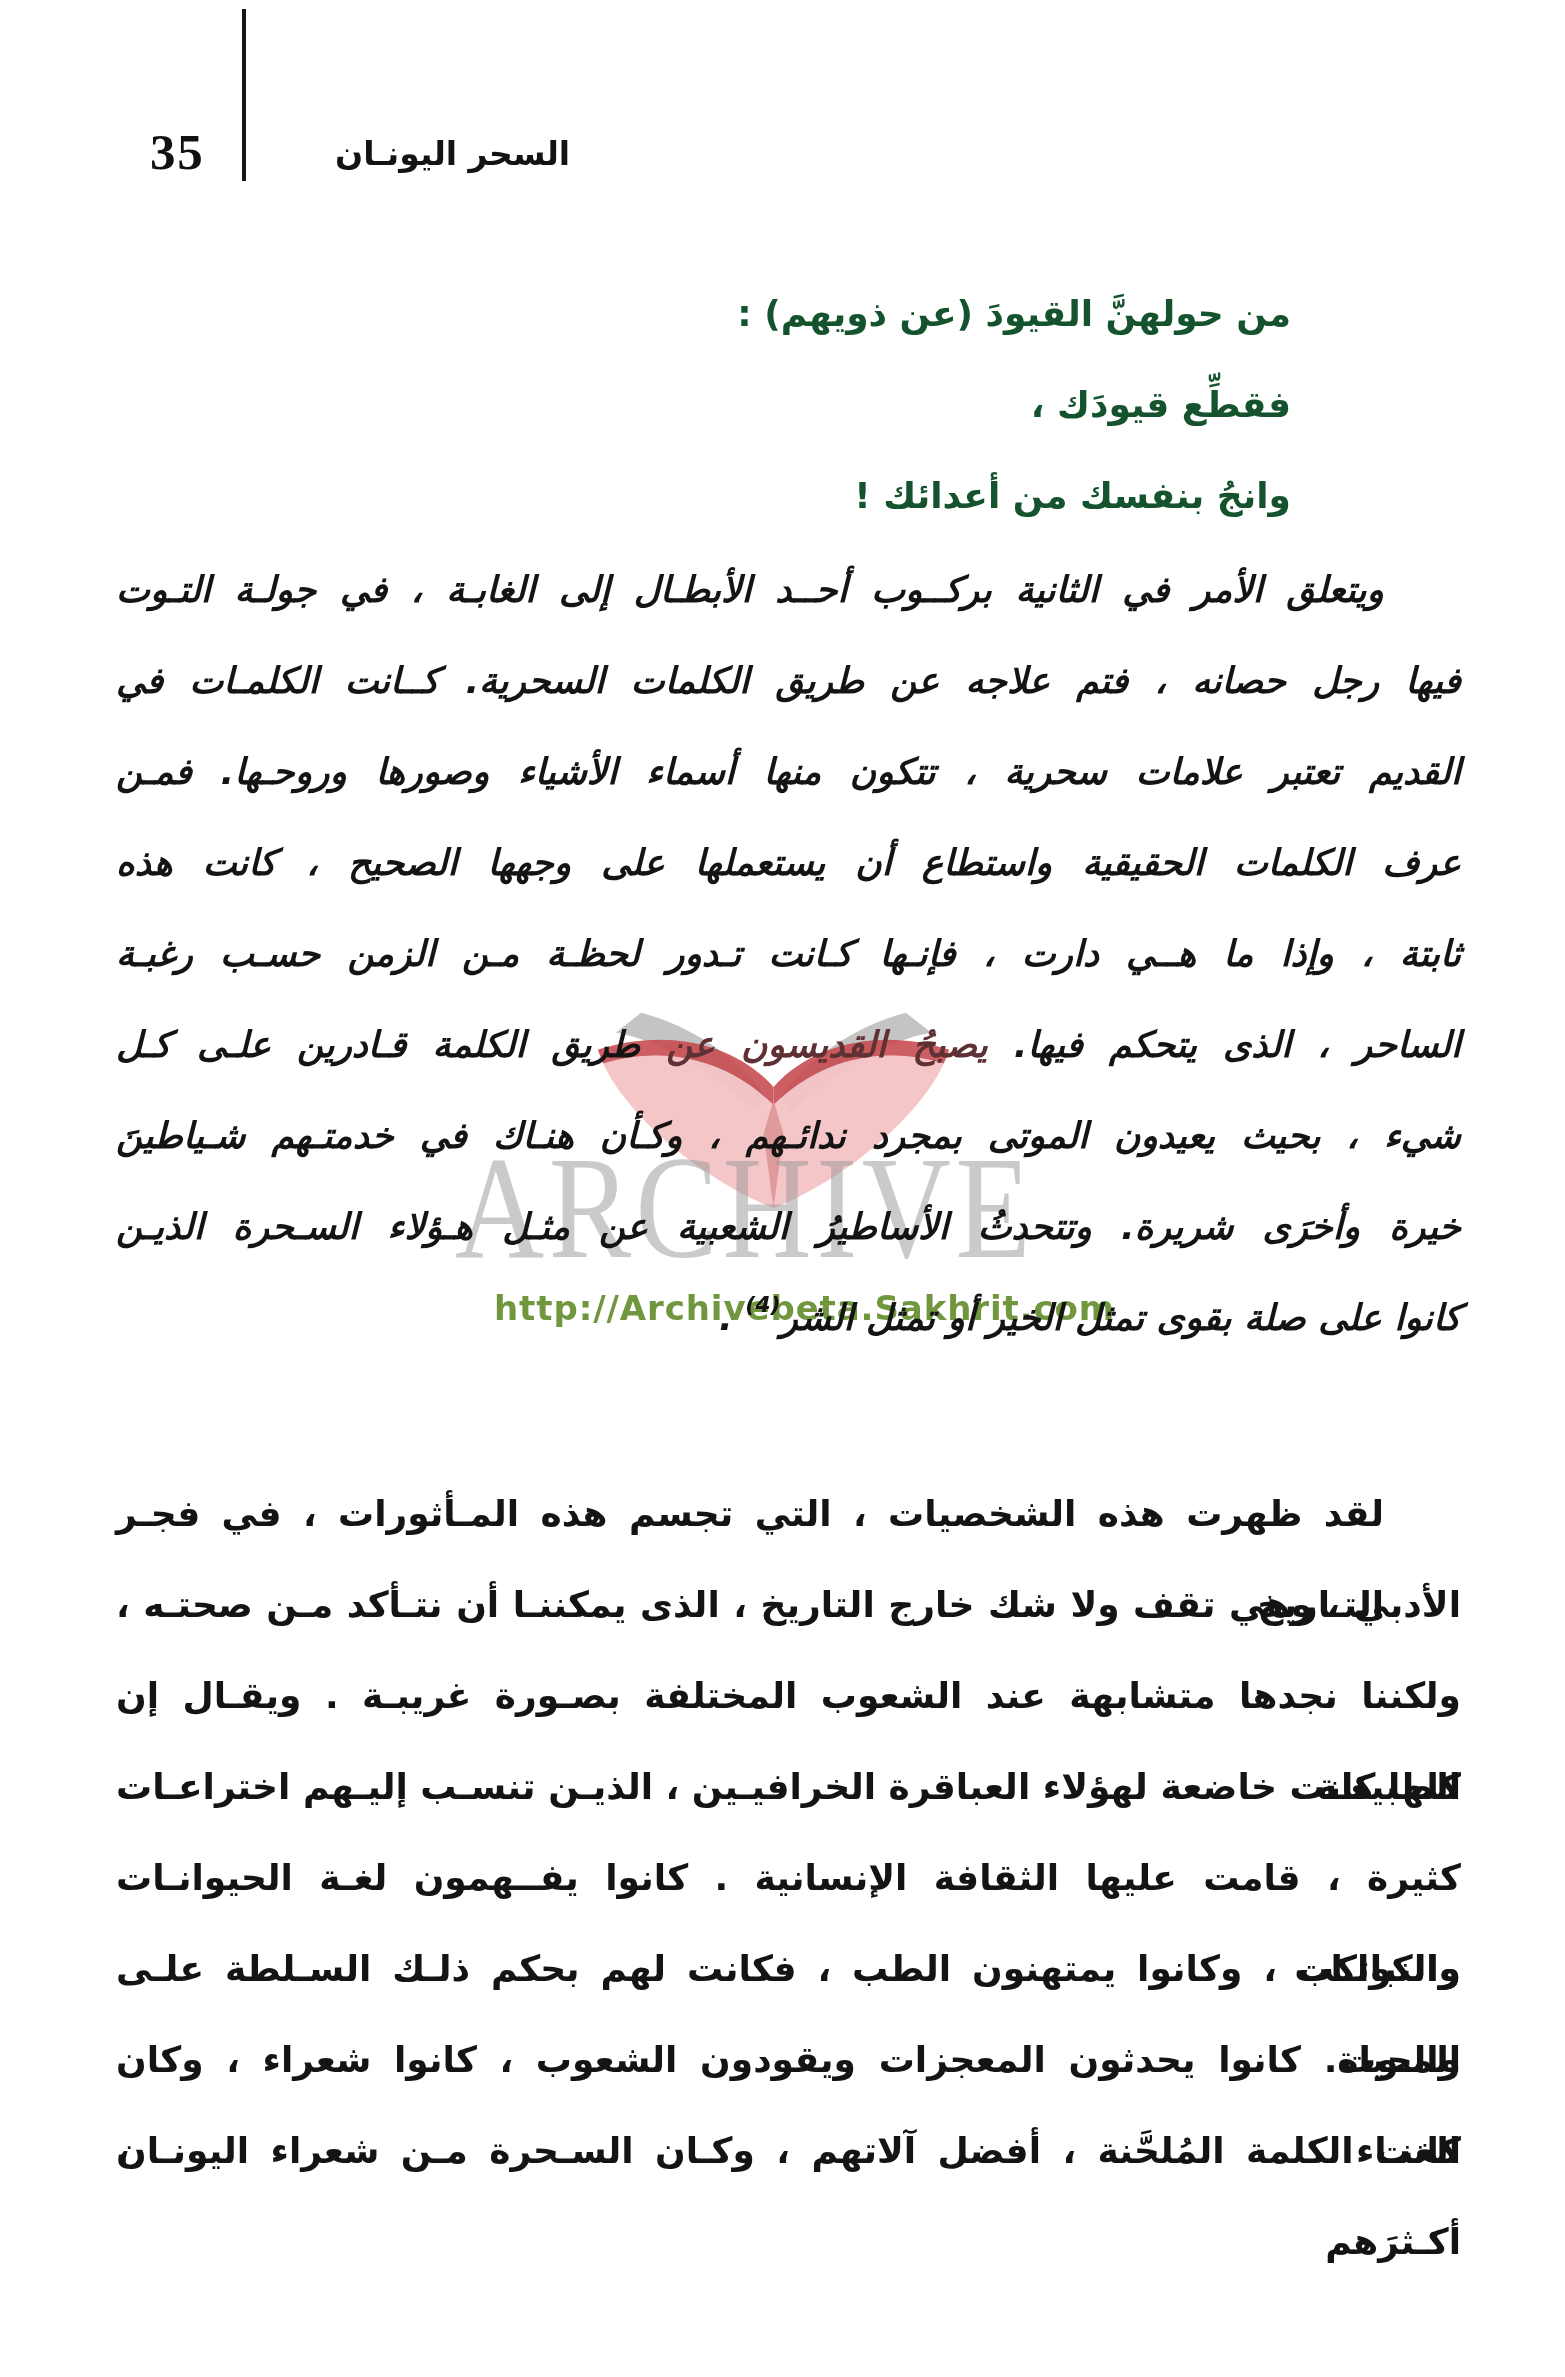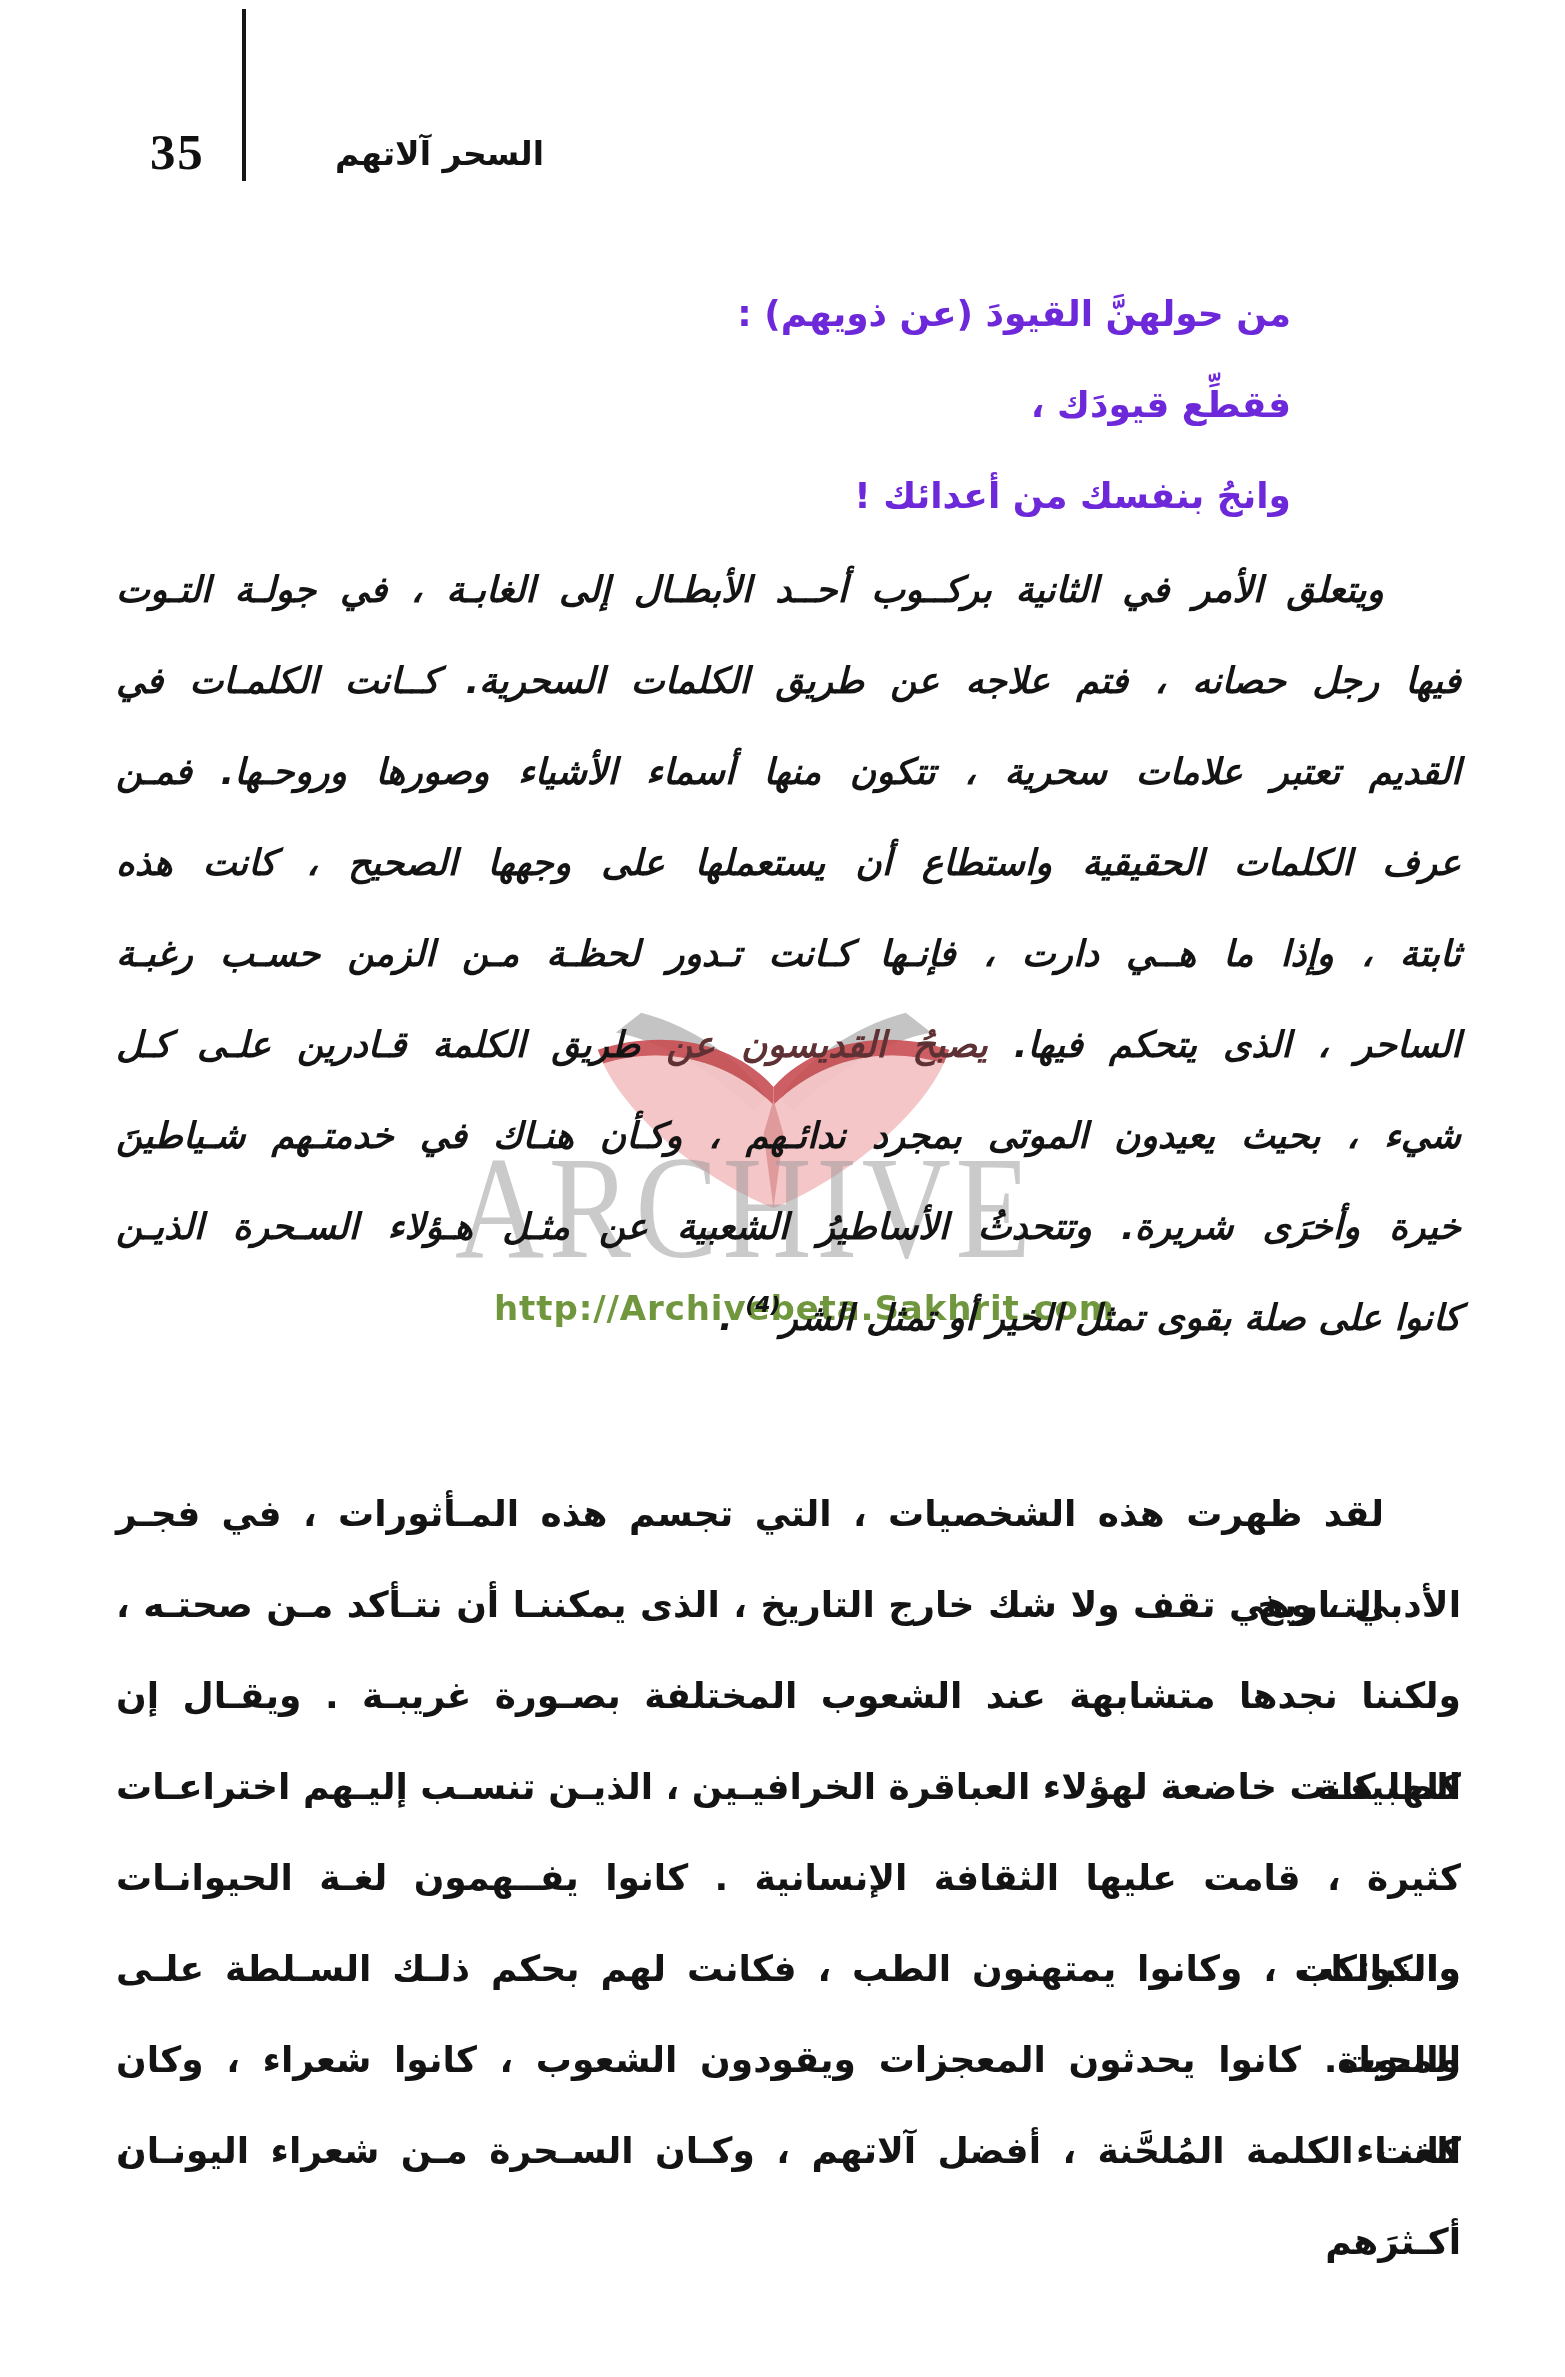--- a/index.html
+++ b/index.html
@@ -42,21 +42,21 @@
     left:494px;top:1288px;
     font-size:34px;font-weight:700;letter-spacing:0.9px;
     color:#4d7c0f;opacity:.8;white-space:nowrap;
   }
   
   .textlayer{position:absolute;z-index:2;left:0;top:0;width:1566px;height:1665px;}
   .poem{
     position:absolute;right:275px;top:270px;
     direction:rtl;text-align:right;
     font-size:36px;font-weight:700;line-height:87px;
-    white-space:nowrap;color:#6d28d9;
+    white-space:nowrap;color:#14532d;
   }
   .para{
     position:absolute;left:116px;width:1345px;
     direction:rtl;font-size:36px;font-weight:700;
     line-height:91px;color:#141414;
   }
   .para-1{top:544px;font-style:italic;}
   .para-2{top:1468px;}
   .line{height:91px;}
   .j{text-align:justify;text-align-last:justify;}
@@ -88,21 +88,21 @@
   </svg>
 
   <div class="wm wm-archive">ARCHIVE</div>
 
   <div class="wm wm-url">http://Archivebeta.Sakhrit.com</div>
 
   <div class="textlayer">
 
     <div class="pageno">35</div>
     <div class="header-rule"></div>
-    <div class="runtitle">السحر آلاتهم</div>
+    <div class="runtitle">السحر اليونـان</div>
 
     <div class="poem">
       <div class="line">من حولهنَّ القيودَ (عن ذويهم) :</div>
       <div class="line">فقطِّع قيودَك ،</div>
       <div class="line">وانجُ بنفسك من أعدائك !</div>
     </div>
 
     <div class="para para-1">
       <div class="line j indent">ويتعلق الأمر في الثانية بركــوب أحــد الأبطـال إلى الغابـة ، في جولـة التـوت</div>
       <div class="line j">فيها رجل حصانه ، فتم علاجه عن طريق الكلمات السحرية. كــانت الكلمـات في</div>

